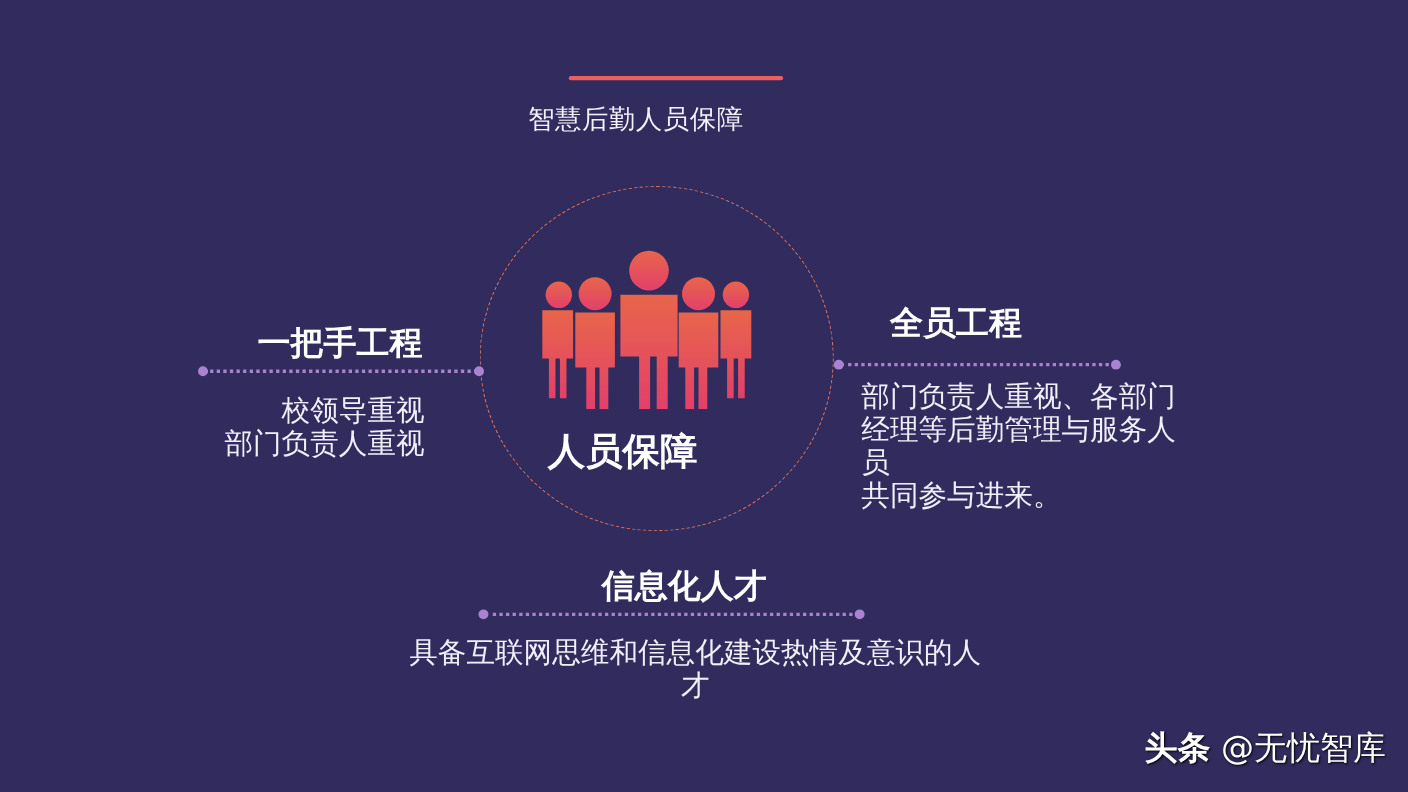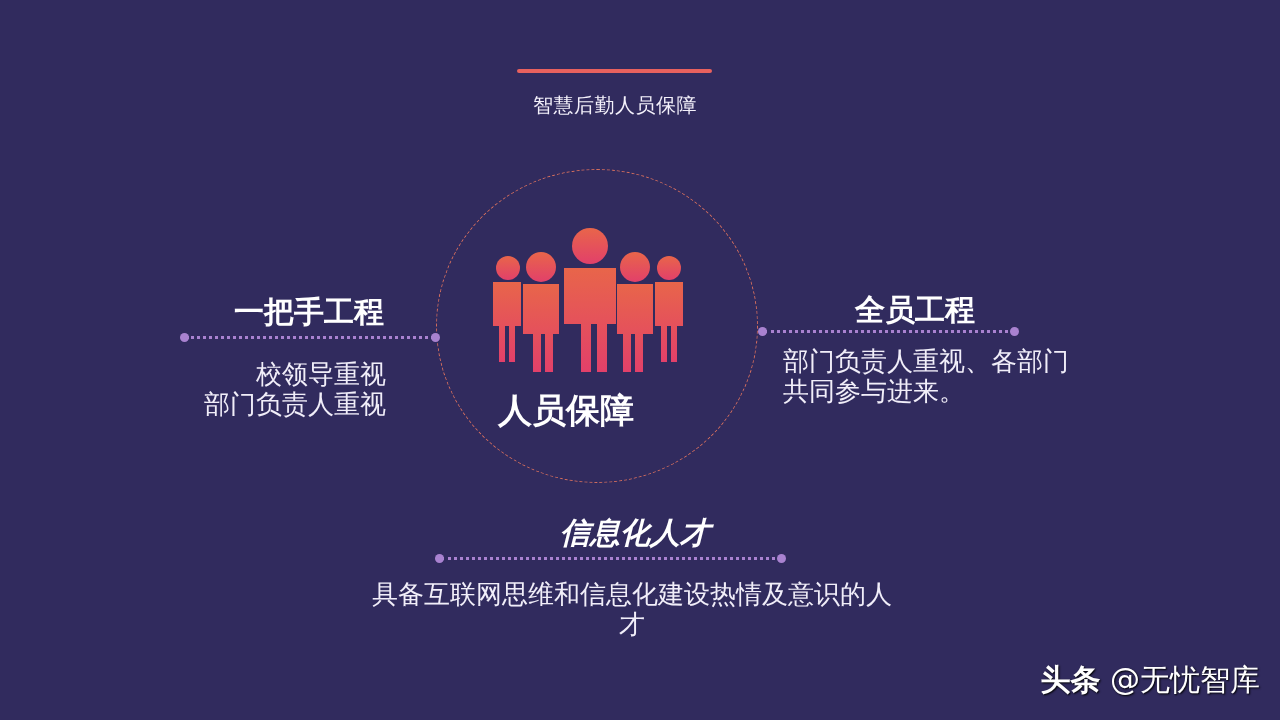--- a/index.html
+++ b/index.html
@@ -5,21 +5,21 @@
   html, body { margin:0; padding:0; }
   body {
     width:1280px; height:720px; overflow:hidden;
     background:#312b5e;
     font-family:"DejaVu Sans","Liberation Sans",sans-serif;
     color:#ffffff;
     position:relative;
   }
   .abs { position:absolute; }
   .topline { left:517px; top:69px; width:195px; height:4px; background:#e8615e; border-radius:2px; }
-  .subtitle { left:480px; top:92px; width:270px; text-align:center; font-size:20px; color:#f4f1fb; letter-spacing:0.5px; }
+  .subtitle { left:480px; top:92px; width:270px; text-align:left; font-size:24px; color:#f4f1fb; letter-spacing:0.5px; }
   .circle { left:436px; top:169px; width:322px; height:314px; border:1.5px dashed #d8705e; border-radius:50%; box-sizing:border-box; }
   .people { left:488px; top:222px; width:204px; height:150px; }
   .center-title { left:498px; top:388px; width:186px; text-align:left; font-size:34px; font-weight:bold; color:#ffffff; }
   .heading { font-size:30px; font-weight:bold; color:#ffffff; }
   .dotline { height:0; border-top:3px dotted #a982d0; }
   .dot { width:9px; height:9px; border-radius:50%; background:#a982d0; }
   .body-text { font-size:26px; color:#f1eef9; line-height:30px; }
   .watermark { right:20px; top:660px; font-size:30px; color:#ffffff; text-shadow:1px 1px 2px #000; }
   .watermark b { font-weight:bold; }
 </style>
@@ -63,30 +63,31 @@
 
 <div class="abs heading" style="left:234px; top:292px;">一把手工程</div>
 <div class="abs dot" style="left:180px; top:333px;"></div>
 <div class="abs dotline" style="left:186px; top:336px; width:248px;"></div>
 <div class="abs dot" style="left:431px; top:333px;"></div>
 <div class="abs body-text" style="left:190px; top:359px; width:196px; text-align:right;">
   <div>校领导重视</div>
   <div>部门负责人重视</div>
 </div>
 
-<div class="abs heading" style="left:809px; top:290px;margin-left:46px;">全员工程</div>
+<div class="abs heading" style="left:809px; top:274px;">全员工程</div>
 <div class="abs dot" style="left:758px; top:327px;"></div>
 <div class="abs dotline" style="left:764px; top:330px; width:250px;"></div>
 <div class="abs dot" style="left:1010px; top:327px;"></div>
 <div class="abs body-text" style="left:783px; top:346px; width:310px;">
   <div>部门负责人重视、各部门</div>
+  <div>经理等后勤管理与服务人员</div>
   <div>共同参与进来。</div>
 </div>
 
-<div class="abs heading" style="left:560px; top:513px;font-style:italic;">信息化人才</div>
+<div class="abs heading" style="left:547px; top:513px;">信息化人才</div>
 <div class="abs dot" style="left:435px; top:554px;"></div>
 <div class="abs dotline" style="left:441px; top:557px; width:340px;"></div>
 <div class="abs dot" style="left:777px; top:554px;"></div>
 <div class="abs body-text" style="left:370px; top:579px; width:524px; text-align:center;">具备互联网思维和信息化建设热情及意识的人才</div>
 
 <div class="abs watermark">
   <b>头条</b>
   <span>@无忧智库</span>
 </div>
 

